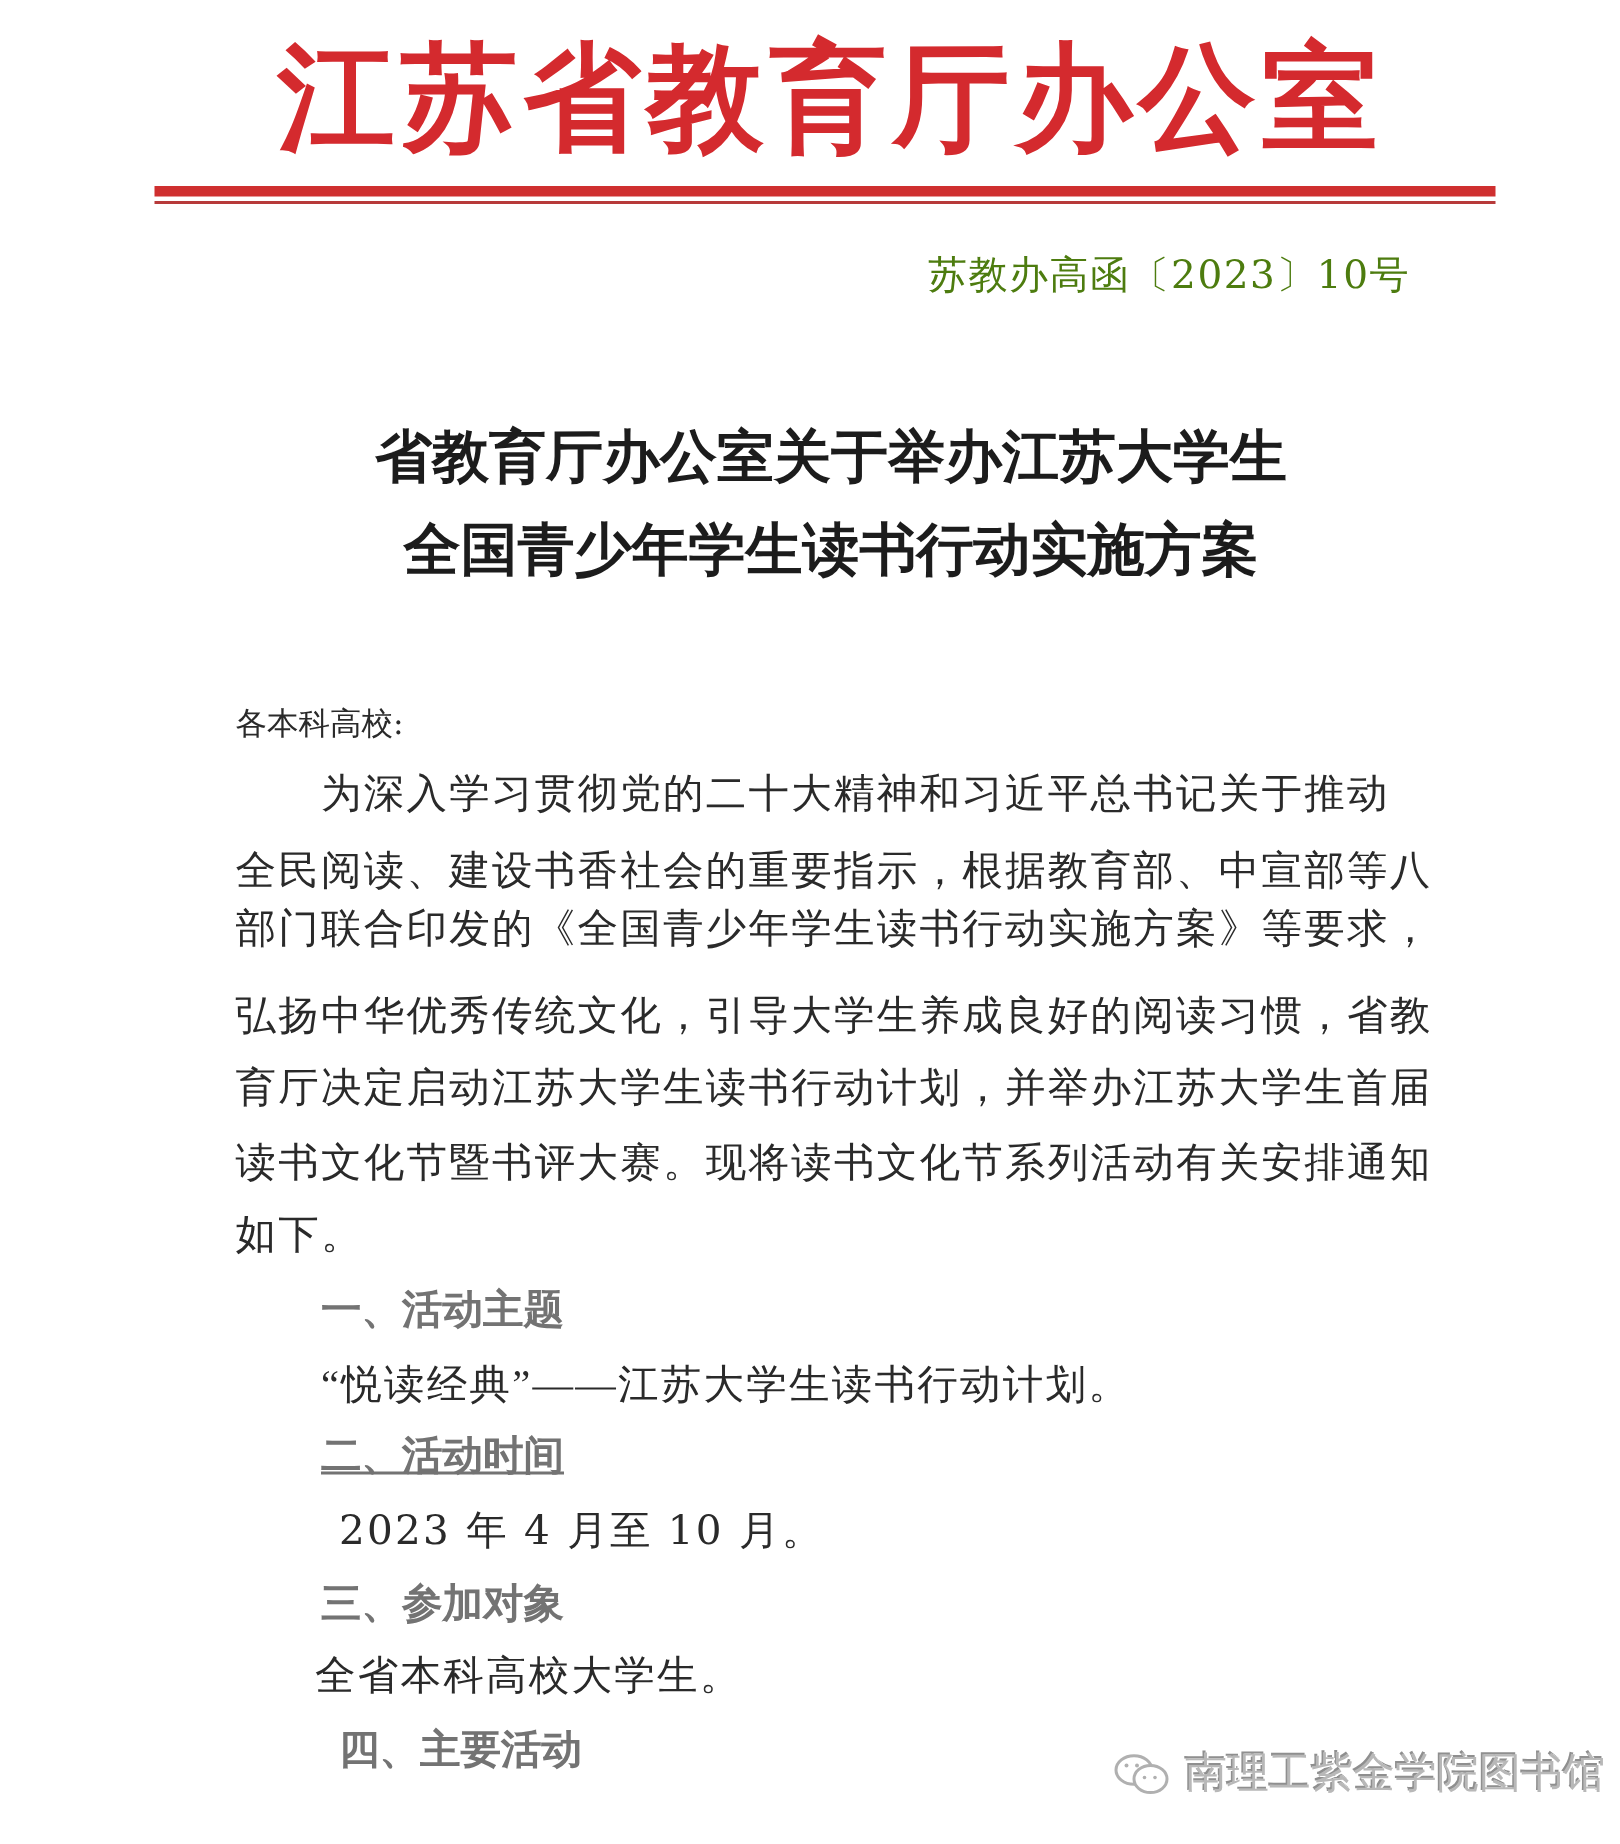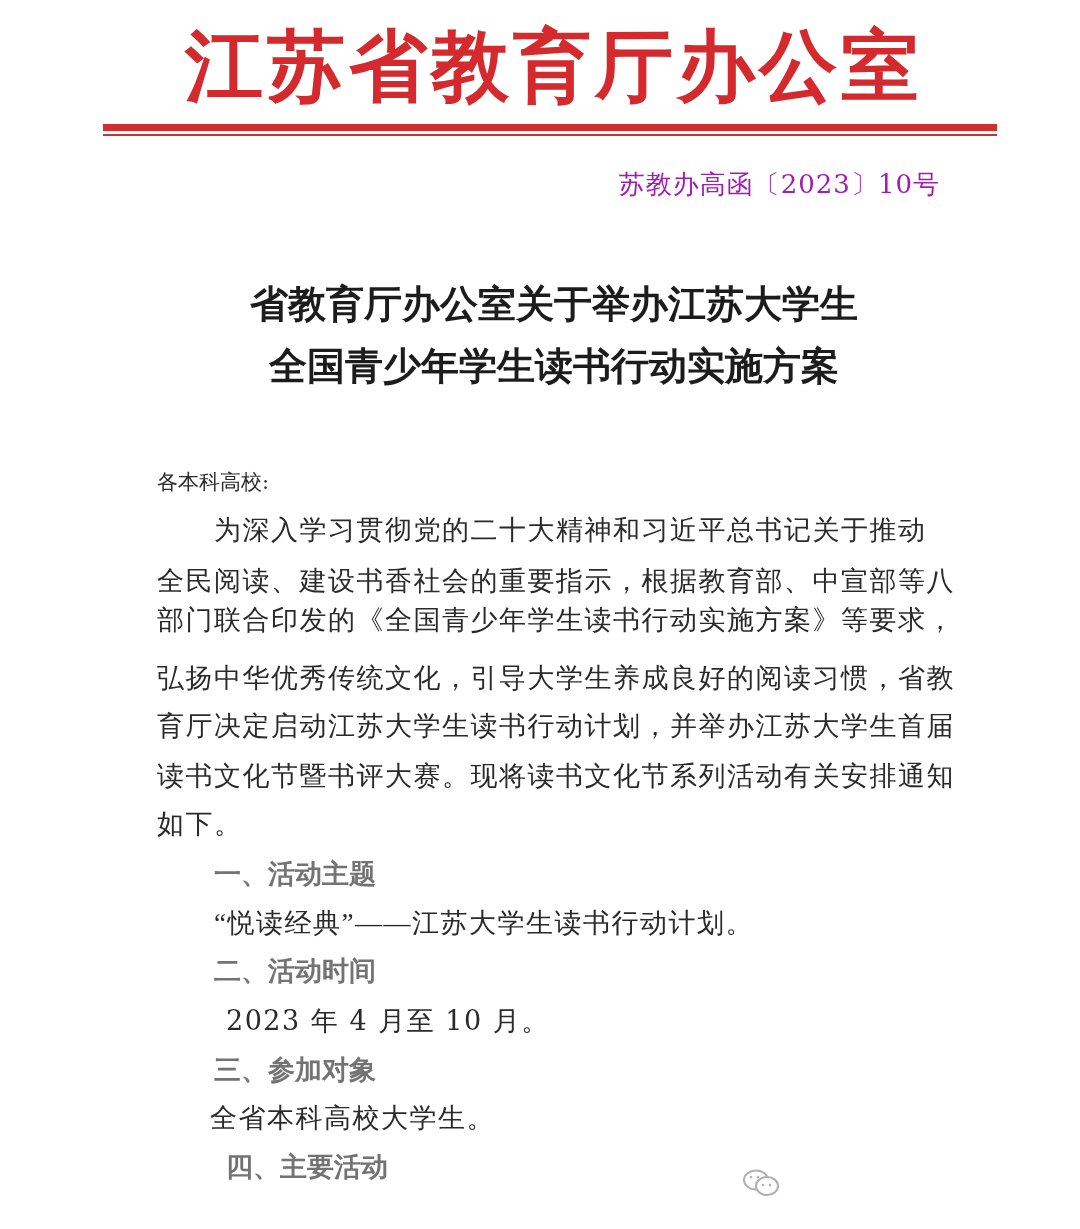--- a/index.html
+++ b/index.html
@@ -9,21 +9,21 @@
   }
   .abs { position: absolute; white-space: nowrap; padding-left: 14px; }
   .masthead {
     left: 0; width: 1080px; top: 18px; text-align: center;
     font-family: "DejaVu Serif", "Liberation Serif", serif;
     font-size: 78px; font-weight: bold; color: #d42a2e; letter-spacing: 4px;
     line-height: 96px;
   }
   .rule-thick { left: 103px; width: 880px; top: 124px; height: 7px; background: #cf2f2f; }
   .rule-thin { left: 103px; width: 880px; top: 134px; height: 2px; background: #b73a3a; }
-  .docno { right: 140px; top: 166px; font-size: 26px; color: #a21caf; line-height: 36px; letter-spacing: 1px; }
+  .docno { right: 140px; top: 166px; font-size: 26px; color: #4d7c0f; line-height: 36px; letter-spacing: 1px; }
   .title { left: 0; width: 1080px; text-align: center; font-size: 38px; font-weight: bold; color: #1c1c1c; line-height: 48px; }
   .t1 { top: 280px; }
   .t2 { top: 342px; }
   .salute { left: 143px; top: 462px; font-size: 21px; line-height: 40px; }
   .para { left: 143px; width: 800px; font-size: 27px; line-height: 40px; letter-spacing: 1.5px; white-space: nowrap; }
   .head { left: 200px; font-size: 27px; font-weight: bold; font-family: "DejaVu Sans", "Liberation Sans", sans-serif; line-height: 40px; color: #737373; }
   .body-line { font-size: 27px; line-height: 40px; letter-spacing: 1.5px; }
   .watermark { left: 728px; top: 1162px; font-family: "DejaVu Sans", "Liberation Sans", sans-serif; font-size: 28px; color: #b8b8b8; line-height: 40px; text-shadow: 1px 1px 0 #ffffff, -1px -1px 0 #8f8f8f; }
   .wm-icon { display: inline-block; width: 40px; height: 30px; vertical-align: middle; margin-right: 8px; }
 </style>
@@ -45,32 +45,32 @@
 <div class="abs para" style="top:561px;">全民阅读、建设书香社会的重要指示，根据教育部、中宣部等八</div>
 <div class="abs para" style="top:600px;">部门联合印发的《全国青少年学生读书行动实施方案》等要求，</div>
 <div class="abs para" style="top:658px;">弘扬中华优秀传统文化，引导大学生养成良好的阅读习惯，省教</div>
 <div class="abs para" style="top:706px;">育厅决定启动江苏大学生读书行动计划，并举办江苏大学生首届</div>
 <div class="abs para" style="top:756px;">读书文化节暨书评大赛。现将读书文化节系列活动有关安排通知</div>
 <div class="abs para" style="top:804px;">如下。</div>
 
 <div class="abs head" style="top:854px;">一、活动主题</div>
 <div class="abs body-line" style="left:200px; top:903px;font-family:Liberation Serif, serif;">“悦读经典”——江苏大学生读书行动计划。</div>
 
-<div class="abs head" style="top:951px;">二、活动时间</div>
+<div class="abs head" style="top:951px;text-decoration:underline;">二、活动时间</div>
 <div class="abs body-line" style="left:212px; top:1001px;">2023 年 4 月至 10 月。</div>
 
 <div class="abs head" style="top:1050px;">三、参加对象</div>
 <div class="abs body-line" style="left:196px; top:1098px;">全省本科高校大学生。</div>
 
 <div class="abs head" style="top:1147px;margin-left:12px;">四、主要活动</div>
 
 <div class="abs watermark">
   <span class="wm-icon">
     <svg width="40" height="30" viewBox="0 0 40 30">
       <ellipse cx="14" cy="12" rx="12" ry="9.5" fill="none" stroke="#b0b0b0" stroke-width="2"></ellipse>
       <ellipse cx="25" cy="18" rx="11" ry="9" fill="#ffffff" stroke="#b0b0b0" stroke-width="2"></ellipse>
       <circle cx="9" cy="9" r="1.3" fill="#b0b0b0"></circle>
       <circle cx="16" cy="9" r="1.3" fill="#b0b0b0"></circle>
       <circle cx="21" cy="17" r="1.2" fill="#b0b0b0"></circle>
       <circle cx="28" cy="17" r="1.2" fill="#b0b0b0"></circle>
     </svg>
-  </span>
+  </span><span>南理工紫金学院图书馆</span>
 </div>
 
 </body></html>

